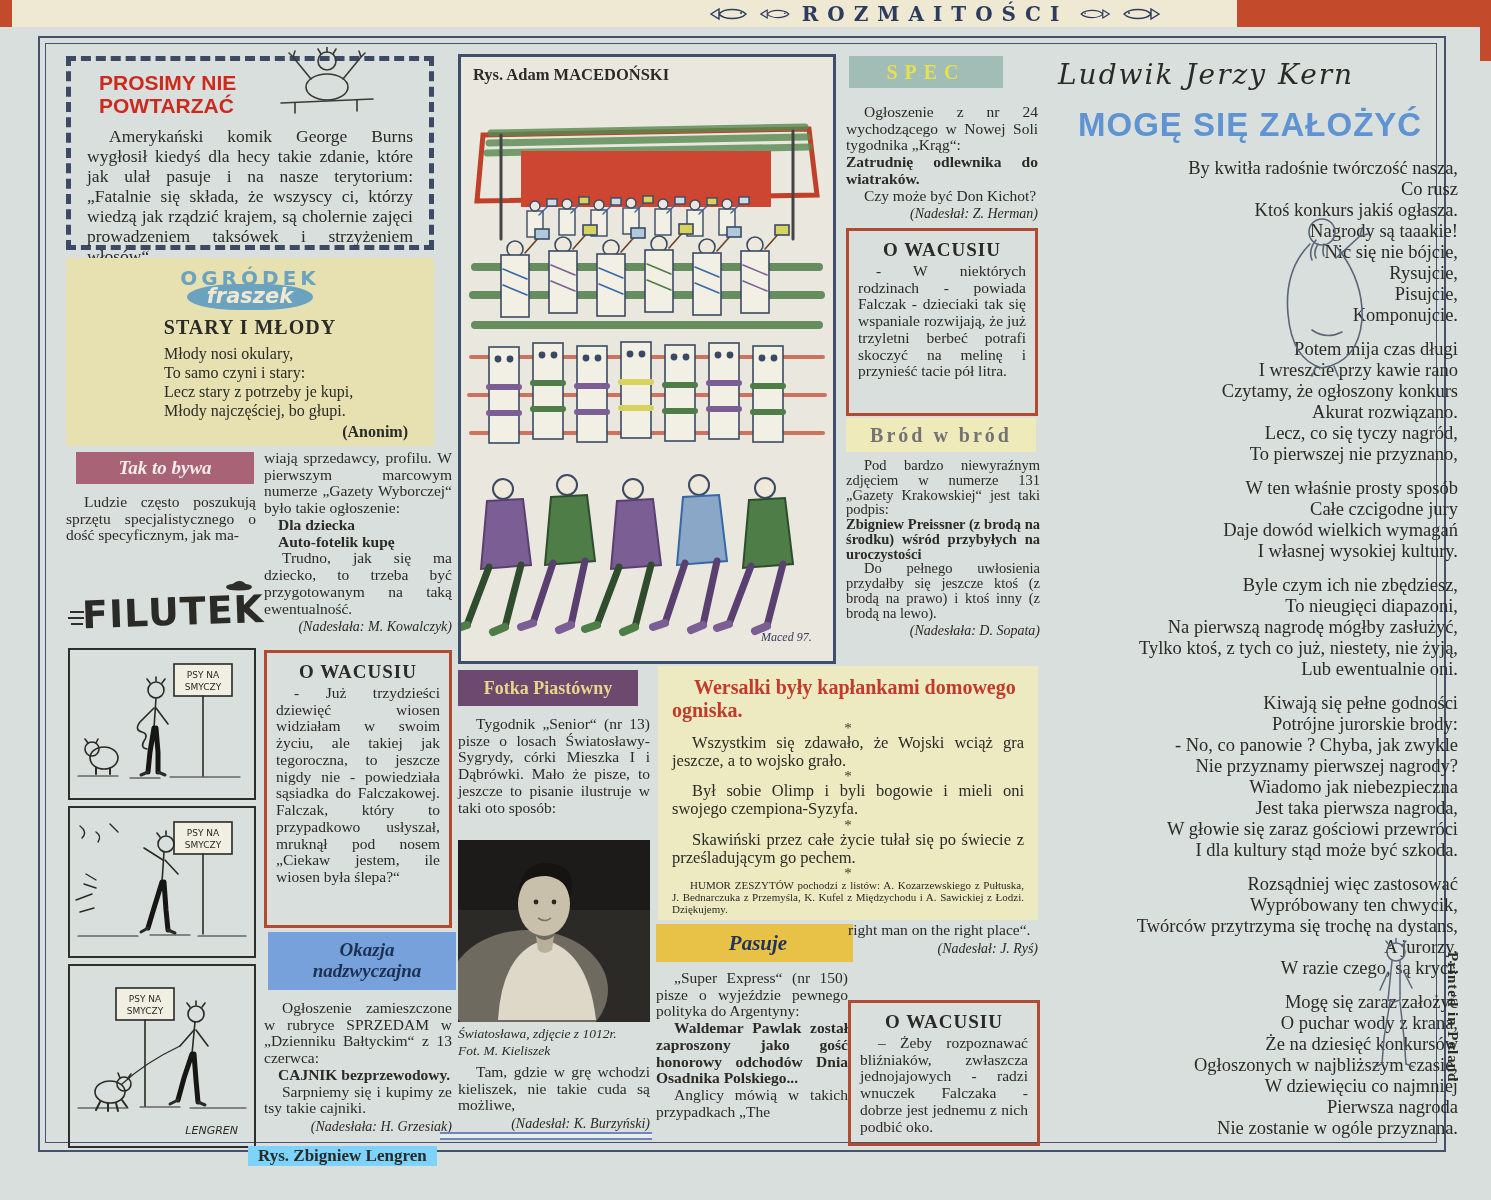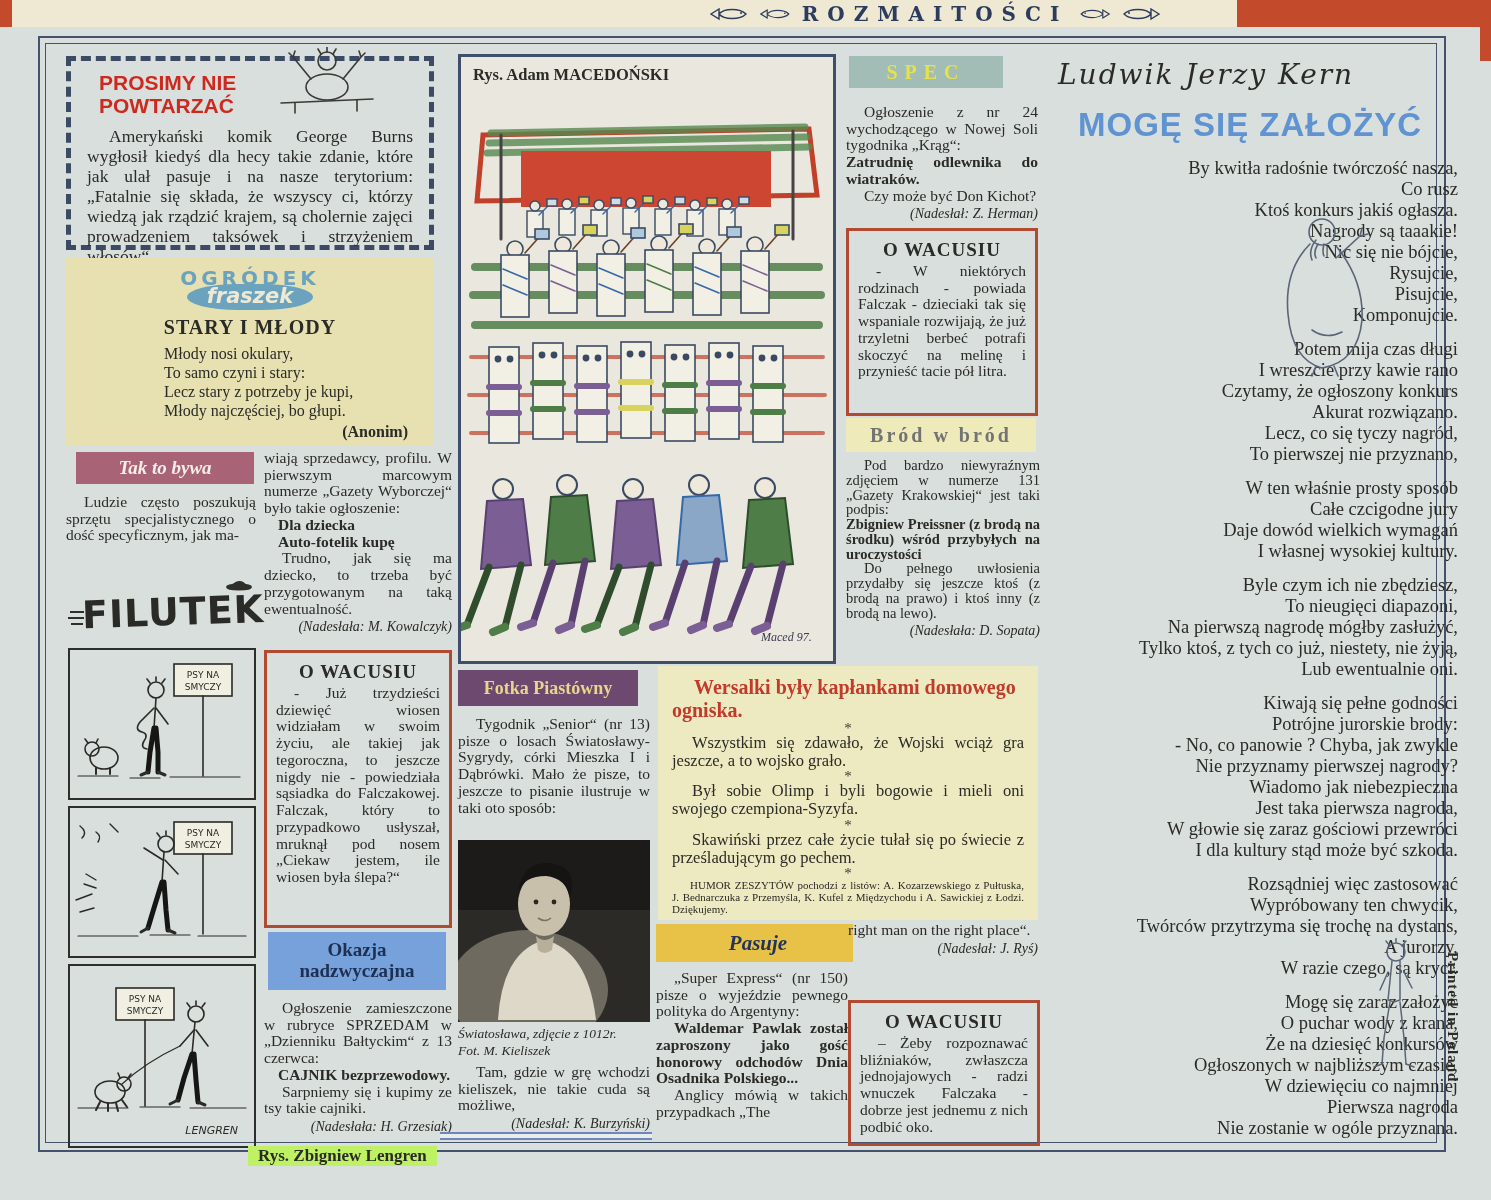--- a/index.html
+++ b/index.html
@@ -22,21 +22,21 @@
   .frame-inner{left:45px;top:43px;width:1390px;height:1098px;border:1px solid #44526e;}
   
   p{margin:0;font-size:15.5px;line-height:1.08;text-align:justify;}
   p.ind{text-indent:18px;}
   p.b{font-weight:bold;}
   p.credit{font-style:italic;text-align:right;font-size:14px;text-indent:0;padding-top:2px;}
   .prelines{white-space:pre-line;}
   
   .hdr{display:flex;align-items:center;justify-content:center;font-weight:bold;}
   .hdr-tak{background:#a96377;color:#f3eee6;font-style:italic;font-size:19px;}
-  .hdr-okazja{background:#76a1da;color:#1d3054;font-size:19px;line-height:1.1;text-align:center;}
+  .hdr-okazja{background:#76a1da;color:#1d3054;font-style:italic;font-size:19px;line-height:1.1;text-align:center;padding-left:10px;}
   .hdr-spec{background:#a2bcb6;color:#e6e14e;font-size:20px;letter-spacing:7px;}
   .hdr-brod{background:#eeeaba;color:#737373;font-size:20px;letter-spacing:3px;}
   .hdr-fotka{background:#6d486f;color:#e8d68c;font-size:18px;}
   .hdr-pasuje{background:#e8c247;color:#23345a;font-style:italic;font-size:21px;}
   
   .prosimy-box{border:5px dashed #3d4a66;background:transparent;}
   .prosimy-title{color:#cc2a1e;font-family:"Liberation Sans",sans-serif;font-weight:bold;font-size:21px;line-height:1.1;}
   .prosimy-body{font-size:17.5px;line-height:1.14;text-align:justify;text-indent:22px;}
   .fraszek-box{background:#e7e1b2;}
   .fraszek-logo1{color:#6ba3bf;font-weight:bold;font-size:20px;letter-spacing:4px;text-align:center;font-family:"DejaVu Sans",sans-serif;}
@@ -46,21 +46,21 @@
   .fraszek-author{font-weight:bold;font-size:16px;text-align:right;}
   .wacusiu{border:3px solid #b04a30;padding:8px 9px 6px;}
   .wacusiu-title{font-weight:bold;font-size:19px;text-align:center;letter-spacing:1px;margin-bottom:2px;}
   .wersalki-box{background:#edeac1;padding:10px 14px 6px;}
   .wersalki-title{color:#c23a2a;font-weight:bold;font-size:20px;line-height:1.15;text-indent:22px;text-align:left;}
   .star{text-align:center;font-size:15px;line-height:12px;color:#3a3a34;}
   .wersalki-item{font-size:16.5px;line-height:1.1;text-indent:20px;text-align:justify;}
   .wersalki-footer{font-size:11px;line-height:1.12;font-weight:500;text-align:justify;text-indent:18px;}
   .filutek{font-family:"DejaVu Sans",sans-serif;font-weight:bold;font-size:38px;letter-spacing:1px;transform:rotate(-2deg);}
   .comic-panel{border:2px solid #2e2e2a;}
-  .caption-label{background:#bef264;font-weight:bold;font-size:17px;padding:0 10px;z-index:6;font-family:Liberation Serif, serif;}
+  .caption-label{background:#7dd3fc;font-weight:bold;font-size:17px;padding:0 10px;z-index:6;font-family:Liberation Serif, serif;}
   .photo-caption{font-style:italic;font-size:13.5px;line-height:1.25;}
   .divider{height:4px;border-top:2px solid #6d86bd;border-bottom:2px solid #6d86bd;background:#e9ece9;}
   
   .poem-author{font-style:italic;font-size:28px;font-family:"DejaVu Serif",serif;letter-spacing:2px;}
   .poem-title{font-family:"Liberation Sans",sans-serif;font-weight:bold;font-size:33px;color:#5f93d2;letter-spacing:1px;}
   .stanza{font-size:18.5px;line-height:21px;white-space:pre-line;margin-bottom:13px;text-align:right;}
   .printed{writing-mode:vertical-rl;font-size:15px;font-weight:bold;letter-spacing:1px;}
   
   .drawing-frame{border:3px solid #3f4e6b;background:#e9e7de;}
   .drawing-caption{font-weight:bold;font-size:16.5px;}

